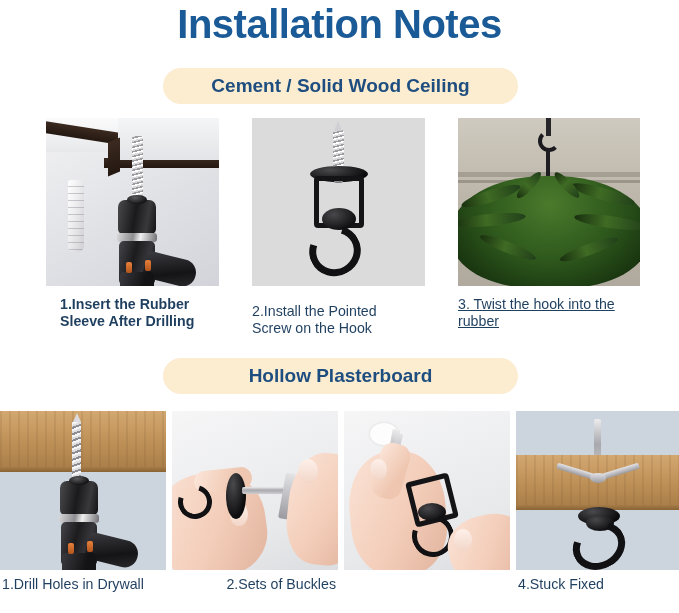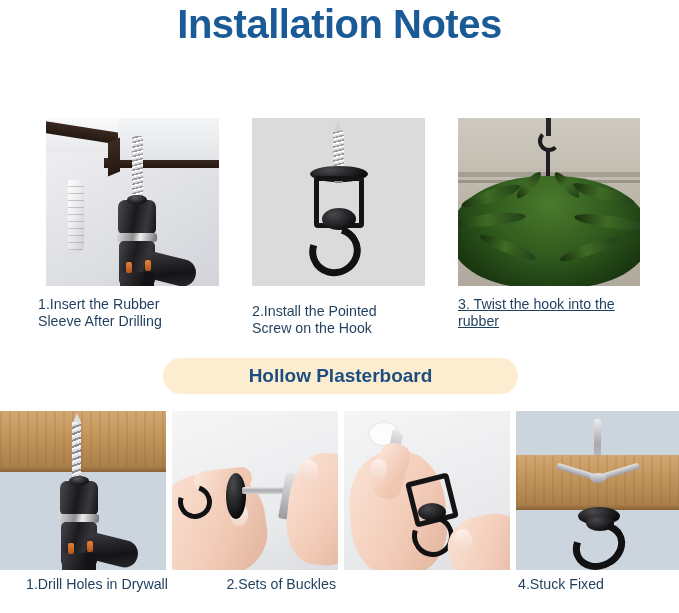--- a/index.html
+++ b/index.html
@@ -236,20 +236,21 @@
     box-shadow: 0 0 3px rgba(0,0,0,.12);
   }
 </style>
 </head>
 <body>
 
 <div class="page">
 
   <div class="page-title">Installation Notes</div>
 
+  <div class="pill" id="pill-cement">Cement / Solid Wood Ceiling</div>
 
   <div class="tile bg-graygrad" style="left:46px; top:118px; width:173px; height:168px;">
     <div class="scene">
 
       <div class="ceiling-plane" style="left:0; top:0; width:173px; height:34px;"></div>
       <div class="ceiling-beam" style="left:0; top:10px; width:86px; height:12px; transform:skewY(9deg);"></div>
       <div class="ceiling-beam" style="left:58px; top:40px; width:115px; height:10px;"></div>
       <div class="ceiling-plane" style="left:72px; top:0; width:101px; height:42px; background:linear-gradient(180deg,#f4f5f6,#e3e4e7);"></div>
       <div class="ceiling-beam" style="left:62px; top:22px; width:12px; height:34px; transform:skewY(-22deg);"></div>
 
@@ -295,21 +296,21 @@
       <div class="frond" style="left:112px;top:70px; width:66px; height:12px; transform:rotate(16deg);"></div>
       <div class="frond" style="left:-4px; top:96px; width:72px; height:12px; transform:rotate(-6deg);"></div>
       <div class="frond" style="left:116px;top:98px; width:72px; height:12px; transform:rotate(8deg);"></div>
       <div class="frond" style="left:20px; top:124px;width:60px; height:11px; transform:rotate(22deg);"></div>
       <div class="frond" style="left:100px;top:126px;width:62px; height:11px; transform:rotate(-20deg);"></div>
       <div class="frond" style="left:54px; top:62px; width:34px; height:10px; transform:rotate(-48deg);"></div>
       <div class="frond" style="left:92px; top:62px; width:34px; height:10px; transform:rotate(46deg);"></div>
     </div>
   </div>
 
-  <div class="caption" style="left:38px; top:296px; width:160px;">1.Insert the Rubber Sleeve After Drilling</div>
+  <div class="caption" style="left:60px; top:296px; width:160px;font-weight:bold;">1.Insert the Rubber Sleeve After Drilling</div>
   <div class="caption" style="left:252px; top:296px; width:160px;margin-top:7px;">2.Install the Pointed Screw on the Hook</div>
   <div class="caption" style="left:458px; top:296px; width:190px;text-decoration:underline;">3. Twist the hook into the rubber</div>
 
   <div class="pill" id="pill-plaster">Hollow Plasterboard</div>
 
   <div class="tile bg-bluegray" style="left:0px; top:411px; width:166px; height:159px;">
     <div class="scene">
       <div class="wood-board" style="left:0; top:0; width:166px; height:56px;"></div>
       <div class="wood-edge" style="left:0; top:56px; width:166px; height:5px;"></div>
       <div class="twist-bit" style="left:72px; top:10px; height:58px;"></div>
@@ -370,17 +371,17 @@
       <div class="toggle-wing" style="left:40px; top:58px; width:44px; height:6px; transform:rotate(17deg);"></div>
       <div class="toggle-wing" style="left:80px; top:58px; width:44px; height:6px; transform:rotate(-17deg);"></div>
       <div class="toggle-wing" style="left:74px; top:62px; width:16px; height:10px; border-radius:50%;"></div>
 
       <div class="hook-cap" style="left:62px; top:96px; width:42px; height:18px;"></div>
       <div class="hook-swivel" style="left:70px; top:104px; width:28px; height:16px;"></div>
       <div class="hook-curve" style="left:56px; top:112px; width:54px; height:46px;"></div>
     </div>
   </div>
 
-  <div class="caption" style="left:2px; top:576px; width:162px;margin-left:24px;">1.Drill Holes in Drywall</div>
+  <div class="caption" style="left:2px; top:576px; width:162px;">1.Drill Holes in Drywall</div>
   <div class="caption" style="left:174px; top:576px; width:162px;text-align:right;">2.Sets of Buckles</div>
   <div class="caption" style="left:518px; top:576px; width:160px;">4.Stuck Fixed</div>
 
 </div>
 
 </body></html>

